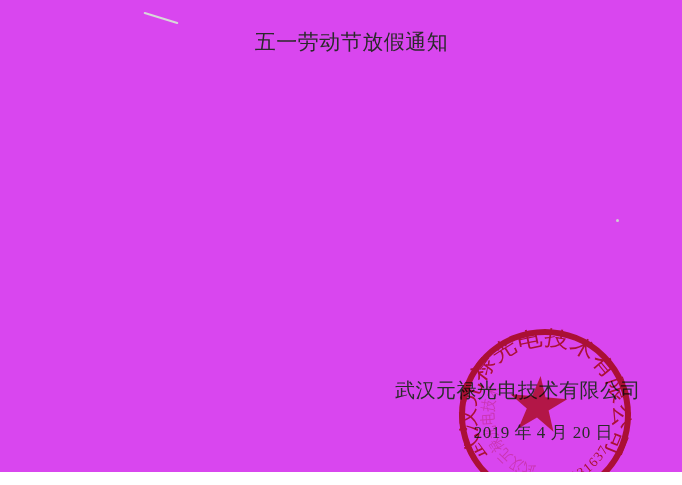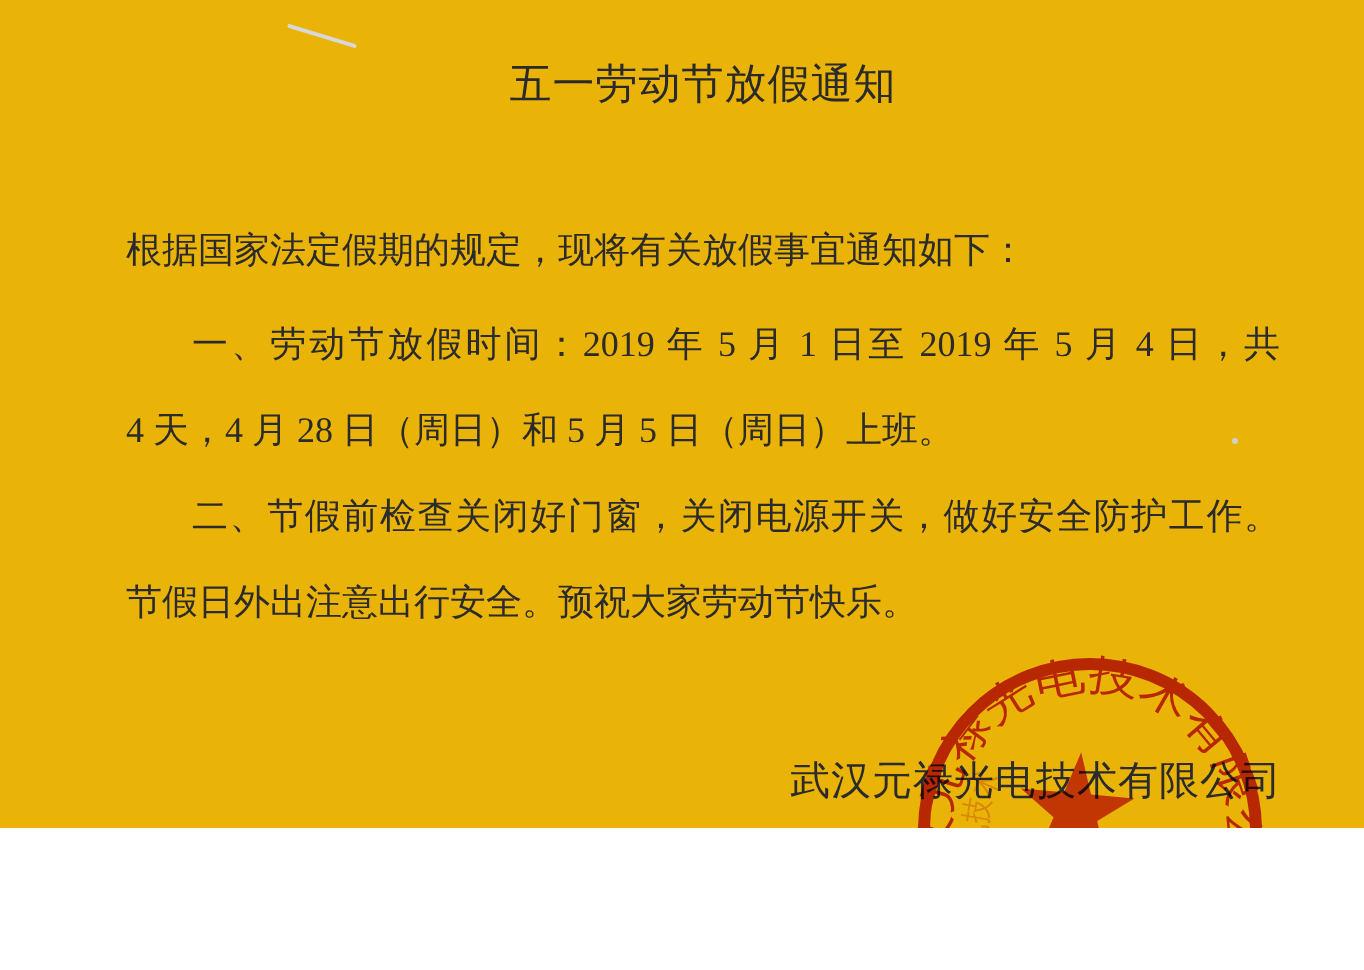--- a/index.html
+++ b/index.html
@@ -1,21 +1,21 @@
 <!DOCTYPE html>
 <html><head>
 <meta charset="utf-8">
 <style>
   * { margin: 0; padding: 0; box-sizing: border-box; }
   html, body { background: #ffffff; }
   .page {
     position: relative;
     width: 682px;
-    height: 414px;
-    background: #eab308;
+    height: 472px;
+    background: #d946ef;
     overflow: hidden;
     font-family: "Liberation Serif", "DejaVu Serif", serif;
     color: #262626;
   }
   .title {
     position: absolute;
     top: 28px;
     left: 63px;
     width: 577px;
     text-align: center;
@@ -97,27 +97,20 @@
 </head>
 <body>
 
 <div class="page">
 
   <div class="artifact-line"></div>
   <div class="artifact-speck"></div>
 
   <div class="title">五一劳动节放假通知</div>
 
-  <div class="body-block">
-    <div class="body-line">根据国家法定假期的规定，现将有关放假事宜通知如下：</div>
-    <div class="body-line indent stretch para-gap">一、劳动节放假时间：2019 年 5 月 1 日至 2019 年 5 月 4 日，共</div>
-    <div class="body-line">4 天，4 月 28 日（周日）和 5 月 5 日（周日）上班。</div>
-    <div class="body-line indent stretch">二、节假前检查关闭好门窗，关闭电源开关，做好安全防护工作。</div>
-    <div class="body-line">节假日外出注意出行安全。预祝大家劳动节快乐。</div>
-  </div>
 
   <div class="sig-company">武汉元禄光电技术有限公司</div>
   <div class="sig-date">2019 年 4 月 20 日</div>
 
   <svg class="seal" viewBox="0 0 200 200" width="200" height="200">
 
     <circle cx="100" cy="100" r="83" fill="none" stroke-width="6" stroke="#c42a28"></circle>
 
     <path id="sealTextArc" d="M 42.7 140.2 A 70 70 0 1 1 157.3 140.2" fill="none"></path>
     <text font-size="21" fill="#c42a28">

